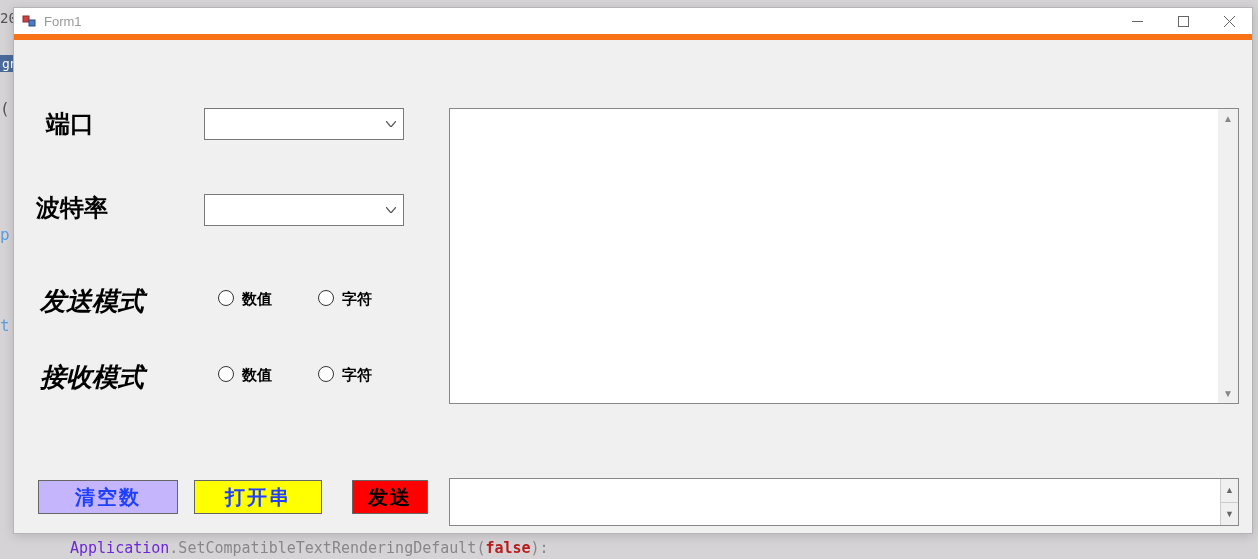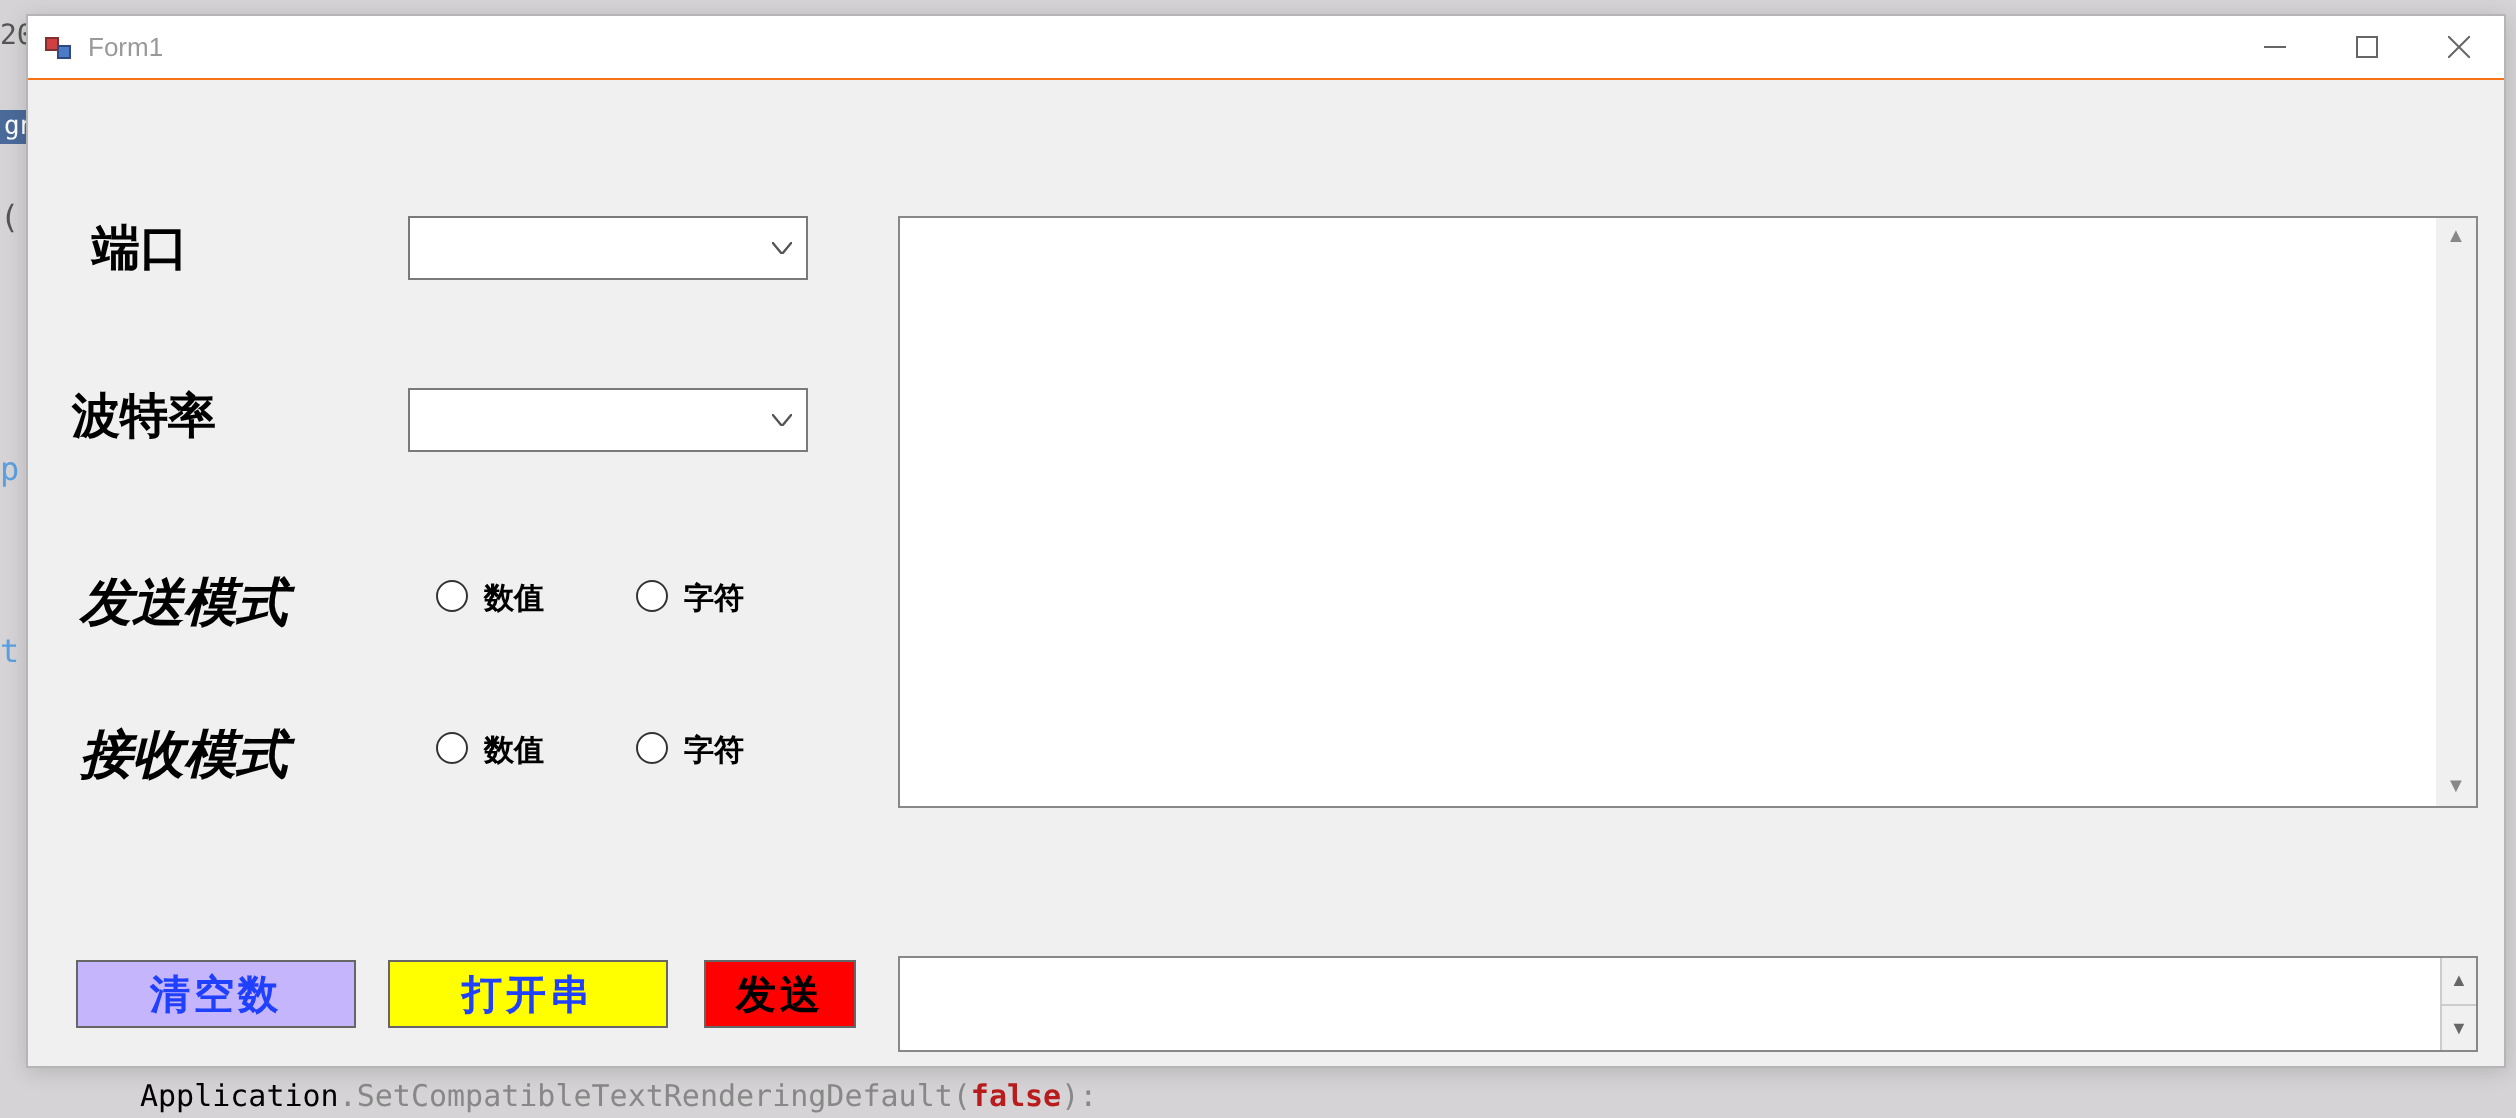--- a/index.html
+++ b/index.html
@@ -39,21 +39,21 @@
       height: 527px;
       background: #f0f0f0;
       border: 1px solid #b5b5b5;
       box-shadow: 0 2px 10px rgba(0,0,0,0.15);
       display: flex;
       flex-direction: column;
     }
     .titlebar {
       height: 32px;
       background: #fff;
-      border-bottom: 1px solid #f97316;
+      border-bottom: 6px solid #f97316;
       display: flex;
       align-items: center;
       padding: 0 0 0 8px;
     }
     .titlebar .app-icon {
       width: 16px; height: 16px;
       margin-right: 6px;
       display: inline-block;
     }
     .titlebar .title-text {
@@ -169,21 +169,21 @@
 </head>
 <body>
 
 <span class="bg-fragment" style="left:0;top:10px;color:#555;font-size:14px;">20</span>
 <span class="bg-fragment" style="left:0;top:55px;background:#4a6a9a;color:#fff;font-size:13px;padding:1px 2px;">gn</span>
 <span class="bg-fragment" style="left:0;top:225px;">p</span>
 <span class="bg-fragment" style="left:0;top:316px;">t</span>
 <span class="bg-fragment" style="left:0;top:99px;color:#555;">(</span>
 
 <div class="code-line">
-  <span style="color:#000000;">Application</span><span>.SetCompatibleTextRenderingDefault(</span><span class="bool">false</span><span>):</span>
+  <span style="color:#6d28d9;">Application</span><span>.SetCompatibleTextRenderingDefault(</span><span class="bool">false</span><span>):</span>
 </div>
 
 <div class="window">
   <div class="titlebar">
     <span class="app-icon">
       <svg viewBox="0 0 16 16">
           <rect x="1" y="3" width="6" height="6" fill="#d04040" stroke="#803030"></rect>
           <rect x="7" y="7" width="6" height="6" fill="#4a7ac8" stroke="#304a80"></rect>
         </svg>
     </span>
@@ -243,21 +243,21 @@
 
     <div class="receive-box">
       <span></span>
       <div class="vscroll">
         <span class="tri">▲</span>
         <span class="tri">▼</span>
       </div>
     </div>
 
     <div class="btn green" style="left:24px; top:440px; width:140px;">清空数</div>
-    <div class="btn yellow" style="left:180px; top:440px; width:140px;">打开串</div>
+    <div class="btn yellow" style="left:180px; top:440px; width:128px;">打开串</div>
     <div class="btn red" style="left:338px; top:440px; width:76px;">发送</div>
 
     <div class="send-box">
       <span></span>
       <div class="spinner">
         <div>▲</div>
         <div>▼</div>
       </div>
     </div>
 

